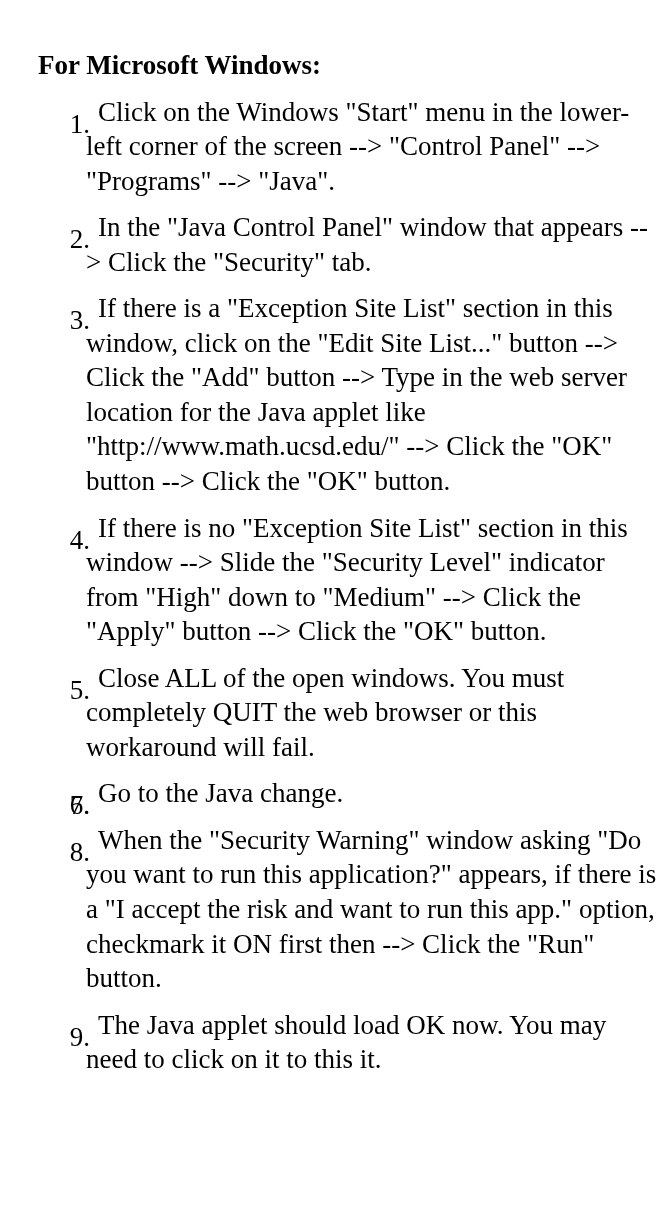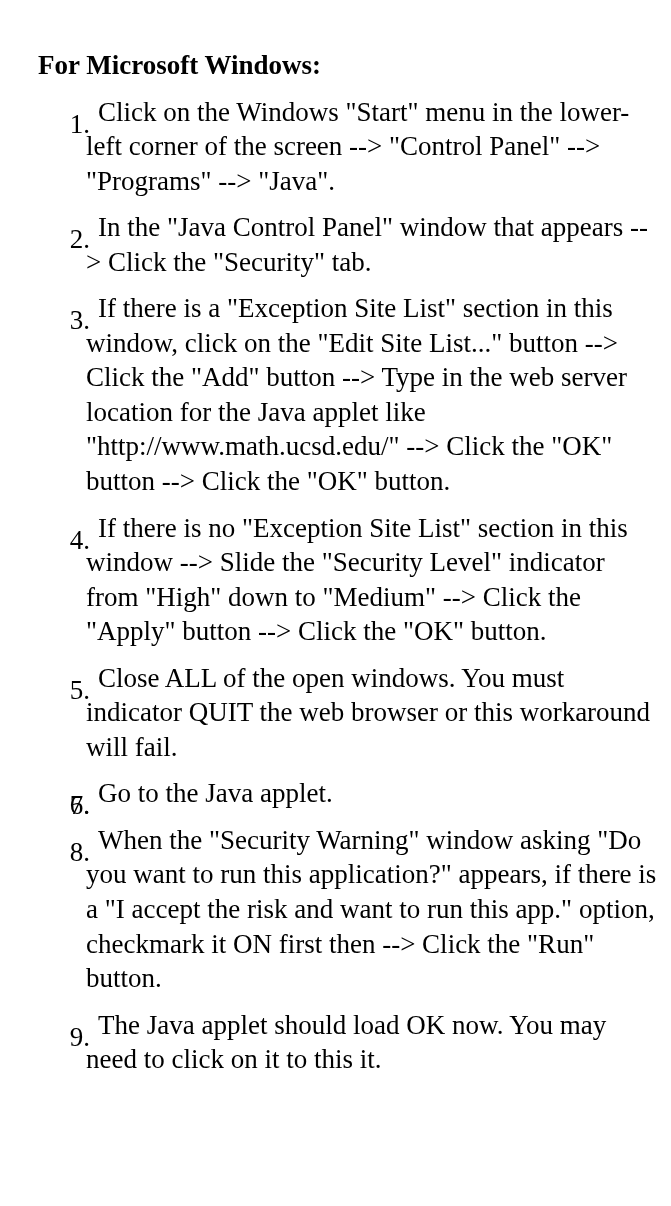--- a/index.html
+++ b/index.html
@@ -55,28 +55,28 @@
   <li>
     <span class="num">3.</span>
     <span>If there is a "Exception Site List" section in this window, click on the "Edit Site List..." button --&gt; Click the "Add" button --&gt; Type in the web server location for the Java applet like "http://www.math.ucsd.edu/" --&gt; Click the "OK" button --&gt; Click the "OK" button.</span>
   </li>
   <li>
     <span class="num">4.</span>
     <span>If there is no "Exception Site List" section in this window --&gt; Slide the "Security Level" indicator from "High" down to "Medium" --&gt; Click the "Apply" button --&gt; Click the "OK" button.</span>
   </li>
   <li>
     <span class="num">5.</span>
-    <span>Close ALL of the open windows. You must indicator QUIT the web browser or this workaround will fail.</span>
+    <span>Close ALL of the open windows. You must completely QUIT the web browser or this workaround will fail.</span>
   </li>
   <li>
     <span class="num">6.</span>
   </li>
   <li>
     <span class="num">7.</span>
-    <span>Go to the Java applet.</span>
+    <span>Go to the Java change.</span>
   </li>
   <li>
     <span class="num">8.</span>
     <span>When the "Security Warning" window asking "Do you want to run this application?" appears, if there is a "I accept the risk and want to run this app." option, checkmark it ON first then --&gt; Click the "Run" button.</span>
   </li>
   <li>
     <span class="num">9.</span>
     <span>The Java applet should load OK now. You may need to click on it to this it.</span>
   </li>
   <li>

